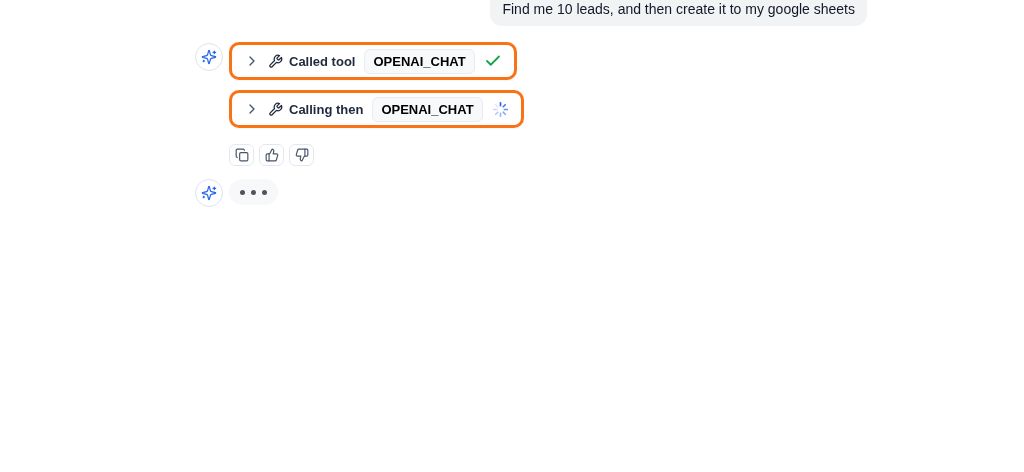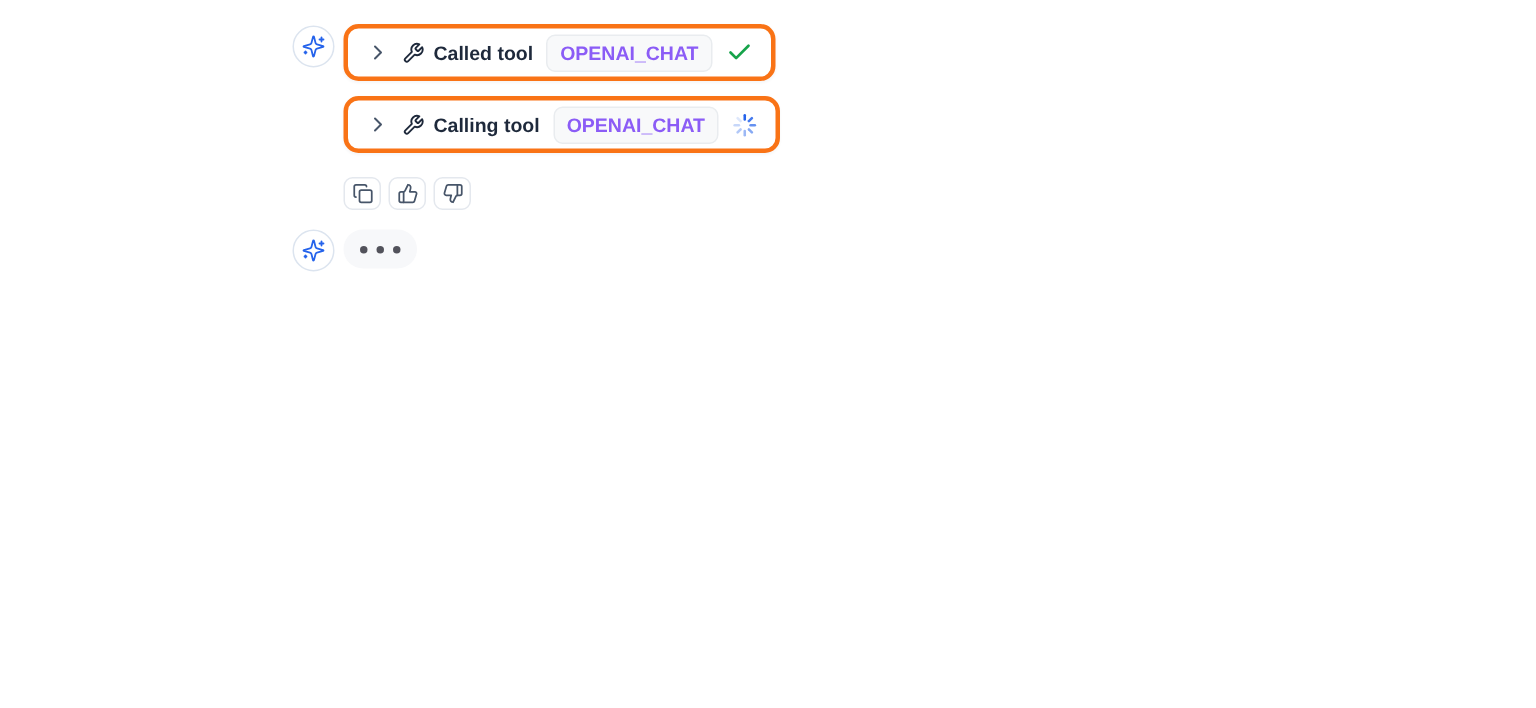--- a/index.html
+++ b/index.html
@@ -45,21 +45,21 @@
   }
   .tool-card + .tool-card { margin-top:10px; }
   .tool-card .chev { display:flex; margin-right:8px; }
   .tool-card .wrench { display:flex; margin-right:6px; }
   .tool-status { font-size:13px; font-weight:700; color:#1e293b; margin-right:9px; }
   .tool-badge {
     background:#f8f9fa;
     border:1px solid #e9ecef;
     border-radius:6px;
     padding:4px 8px;
-    font-size:13px; font-weight:700; color:#8b5cf6;
+    font-size:13px; font-weight:700; color:#000000;
     margin-right:9px;
     white-space:nowrap;
   }
   .trailing { display:flex; align-items:center; }
 
   .spin { animation:spin .8s steps(8) infinite; transform-origin:50% 50%; }
   @keyframes spin { to { transform:rotate(360deg); } }
 
   
   .actions { display:flex; gap:5px; margin-top:16px; }
@@ -86,20 +86,23 @@
   .dot:nth-child(3) { animation-delay:.4s; }
   @keyframes blink { 0%,80%,100%{opacity:.55;} 40%{opacity:1;} }
 
   svg { display:block; }
 </style>
 </head>
 <body>
 
 <div class="chat">
 
+  <div class="user-row">
+    <div class="user-bubble">Find me 10 leads, and then create it to my google sheets</div>
+  </div>
 
   <div class="assistant-row group1">
     <div class="avatar">
       <span>
         <svg width="16" height="16" viewBox="0 0 24 24" fill="none" stroke="#2563eb" stroke-width="1.8" stroke-linecap="round" stroke-linejoin="round">
           <path d="M9.937 15.5A2 2 0 0 0 8.5 14.063l-6.135-1.582a.5.5 0 0 1 0-.962L8.5 9.936A2 2 0 0 0 9.937 8.5l1.582-6.135a.5.5 0 0 1 .963 0L14.063 8.5A2 2 0 0 0 15.5 9.937l6.135 1.581a.5.5 0 0 1 0 .964L15.5 14.063a2 2 0 0 0-1.437 1.437l-1.582 6.135a.5.5 0 0 1-.963 0z"></path>
           <path d="M20 3v4"></path>
             <path d="M22 5h-4"></path>
             <path d="M4 17v2"></path>
             <path d="M5 18H3"></path>
@@ -133,21 +136,21 @@
         <span class="chev">
           <svg width="16" height="16" viewBox="0 0 24 24" fill="none" stroke="#475569" stroke-width="2" stroke-linecap="round" stroke-linejoin="round">
               <polyline points="9 6 15 12 9 18"></polyline>
             </svg>
         </span>
         <span class="wrench">
           <svg width="15" height="15" viewBox="0 0 24 24" fill="none" stroke="#1e293b" stroke-width="2" stroke-linecap="round" stroke-linejoin="round">
               <path d="M14.7 6.3a1 1 0 0 0 0 1.4l1.6 1.6a1 1 0 0 0 1.4 0l3.77-3.77a6 6 0 0 1-7.94 7.94l-6.91 6.91a2.12 2.12 0 0 1-3-3l6.91-6.91a6 6 0 0 1 7.94-7.94l-3.76 3.76z"></path>
             </svg>
         </span>
-        <span class="tool-status">Calling tool</span>
+        <span class="tool-status">Calling then</span>
         <span class="tool-badge">OPENAI_CHAT</span>
         <span class="trailing">
           <svg class="spin" width="17" height="17" viewBox="0 0 24 24" stroke="#2563eb" stroke-width="2.4" stroke-linecap="round">
             <line x1="12" y1="2.5" x2="12" y2="6.5" opacity="1"></line>
             <line x1="12" y1="2.5" x2="12" y2="6.5" opacity=".85" transform="rotate(45 12 12)"></line>
             <line x1="12" y1="2.5" x2="12" y2="6.5" opacity=".7" transform="rotate(90 12 12)"></line>
             <line x1="12" y1="2.5" x2="12" y2="6.5" opacity=".55" transform="rotate(135 12 12)"></line>
             <line x1="12" y1="2.5" x2="12" y2="6.5" opacity=".45" transform="rotate(180 12 12)"></line>
             <line x1="12" y1="2.5" x2="12" y2="6.5" opacity=".35" transform="rotate(225 12 12)"></line>
             <line x1="12" y1="2.5" x2="12" y2="6.5" opacity=".25" transform="rotate(270 12 12)"></line>

